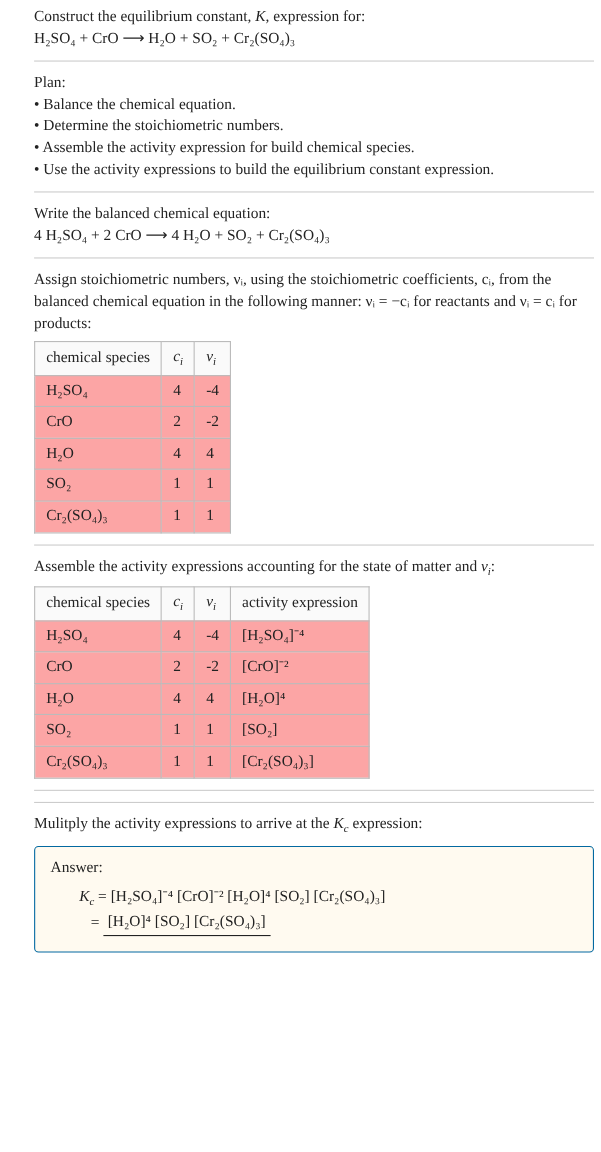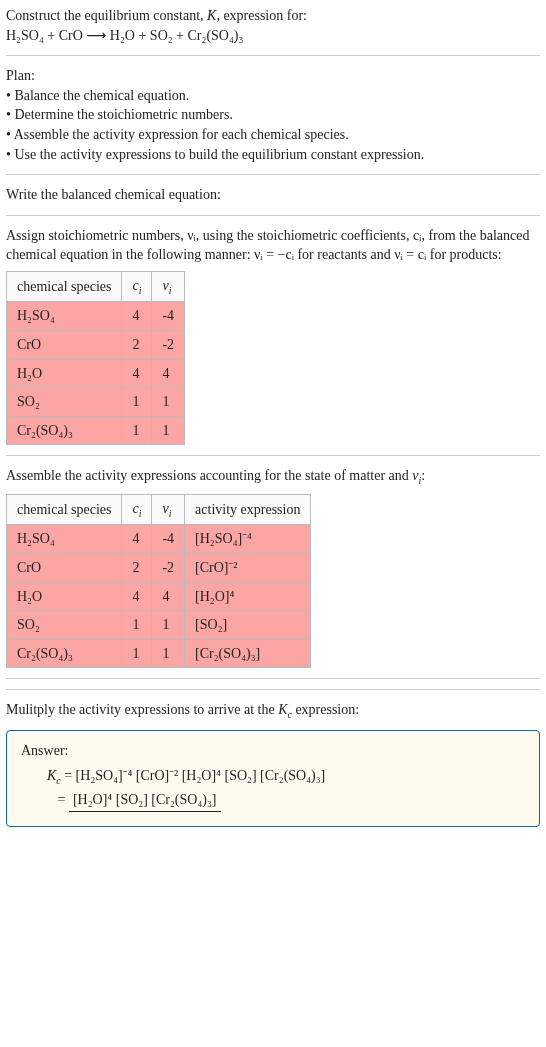--- a/index.html
+++ b/index.html
@@ -7,20 +7,21 @@
     padding: 0;
     font-family: Georgia, 'Times New Roman', serif;
     background: #fff;
     color: #222;
     font-size: 14px;
     line-height: 1.4;
     width: 546px;
   }
   .wrap {
     padding: 6px 6px 10px 6px;
+    margin-left: 25px;
   }
   hr.sep {
     border: none;
     border-top: 1px solid #ccc;
     margin: 10px 0 10px 0;
   }
   .ital { font-style: italic; }
   .sub { font-size: 0.7em; vertical-align: sub; }
   table.data {
     border-collapse: collapse;
@@ -74,28 +75,29 @@
     </span><br>
     <span>H₂SO₄ + CrO ⟶ H₂O + SO₂ + Cr₂(SO₄)₃</span>
   </div>
 
   <hr class="sep">
 
   <div>
     <span>Plan:</span><br>
     <span class="bullet">Balance the chemical equation.</span><br>
     <span class="bullet">Determine the stoichiometric numbers.</span><br>
-    <span class="bullet">Assemble the activity expression for each chemical species.</span><br>
+    <span class="bullet">Assemble the activity expression for build chemical species.</span><br>
     <span class="bullet">Use the activity expressions to build the equilibrium constant expression.</span>
   </div>
 
   <hr class="sep">
 
   <div>
     <span>Write the balanced chemical equation:</span><br>
+    <span>4 H₂SO₄ + 2 CrO ⟶ 4 H₂O + SO₂ + Cr₂(SO₄)₃</span>
   </div>
 
   <hr class="sep">
 
   <div>
     <span>Assign stoichiometric numbers, νᵢ, using the stoichiometric coefficients, cᵢ, from the balanced chemical equation in the following manner: νᵢ = −cᵢ for reactants and νᵢ = cᵢ for products:</span>
     <table class="data">
       <tbody>
           <tr>
         <th>chemical species</th>

